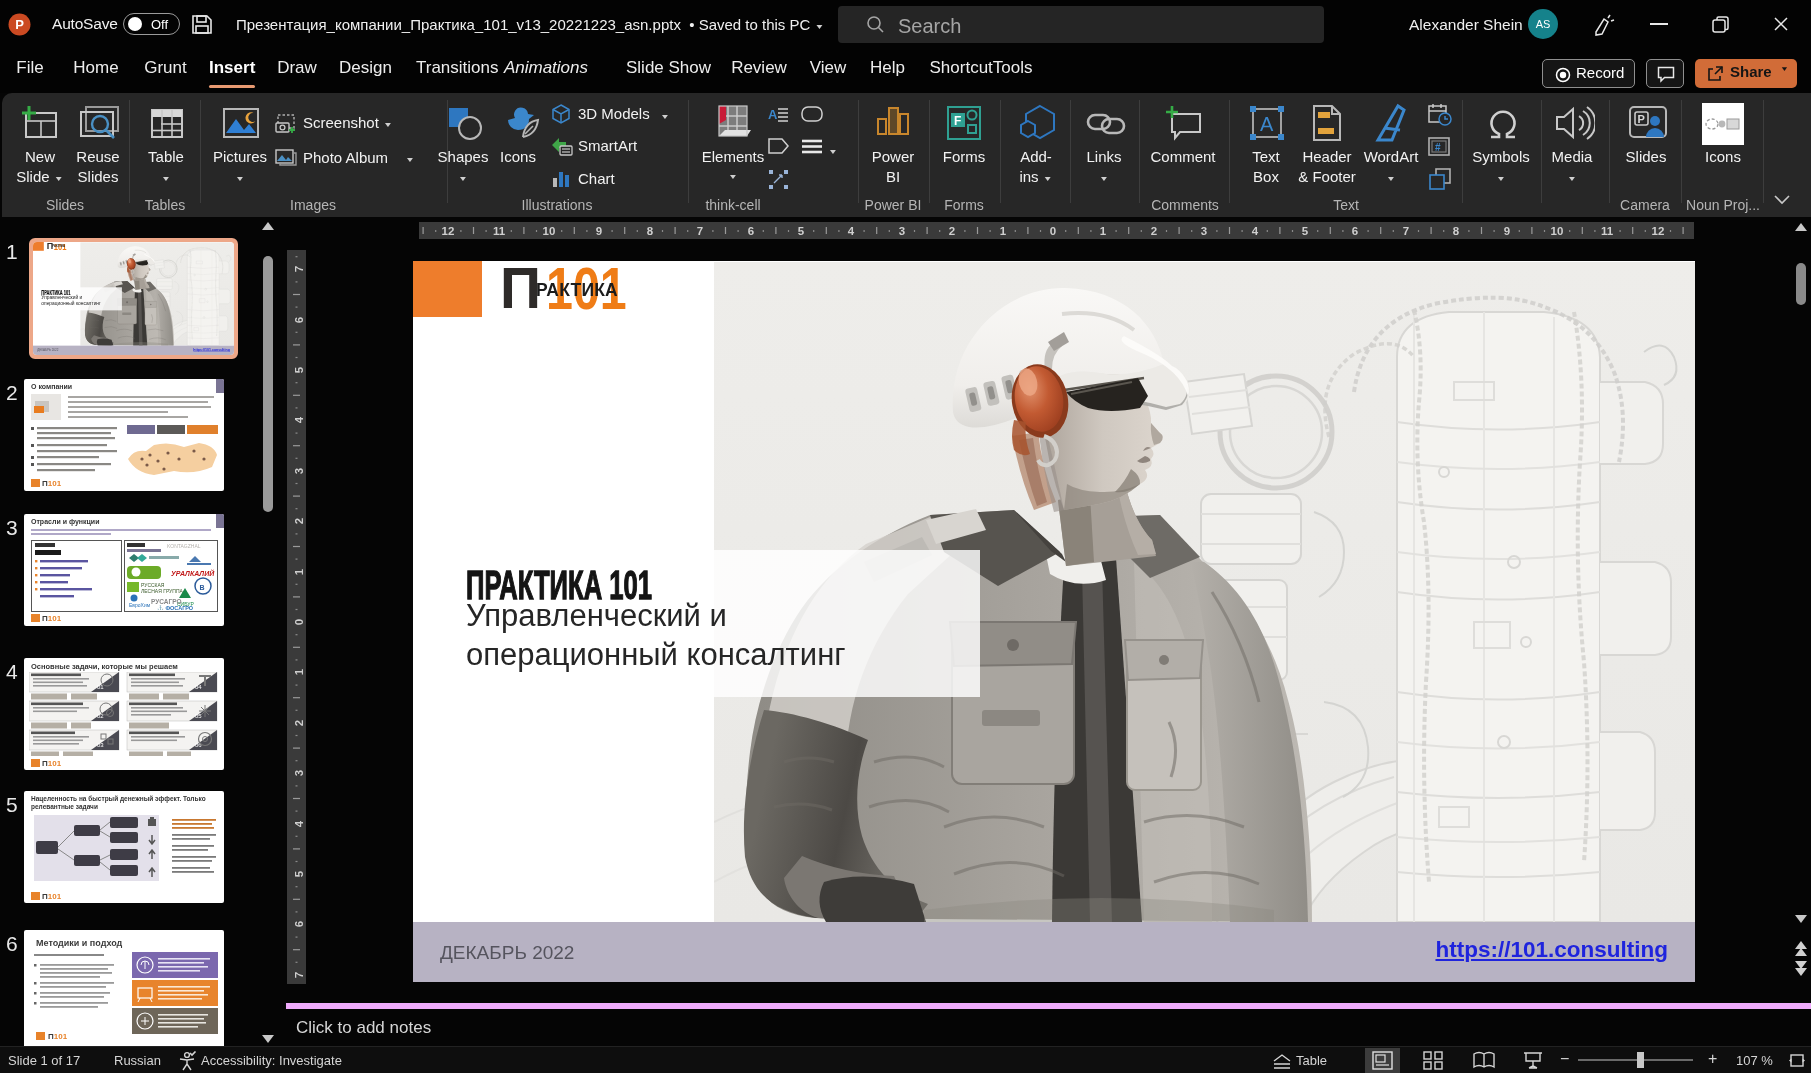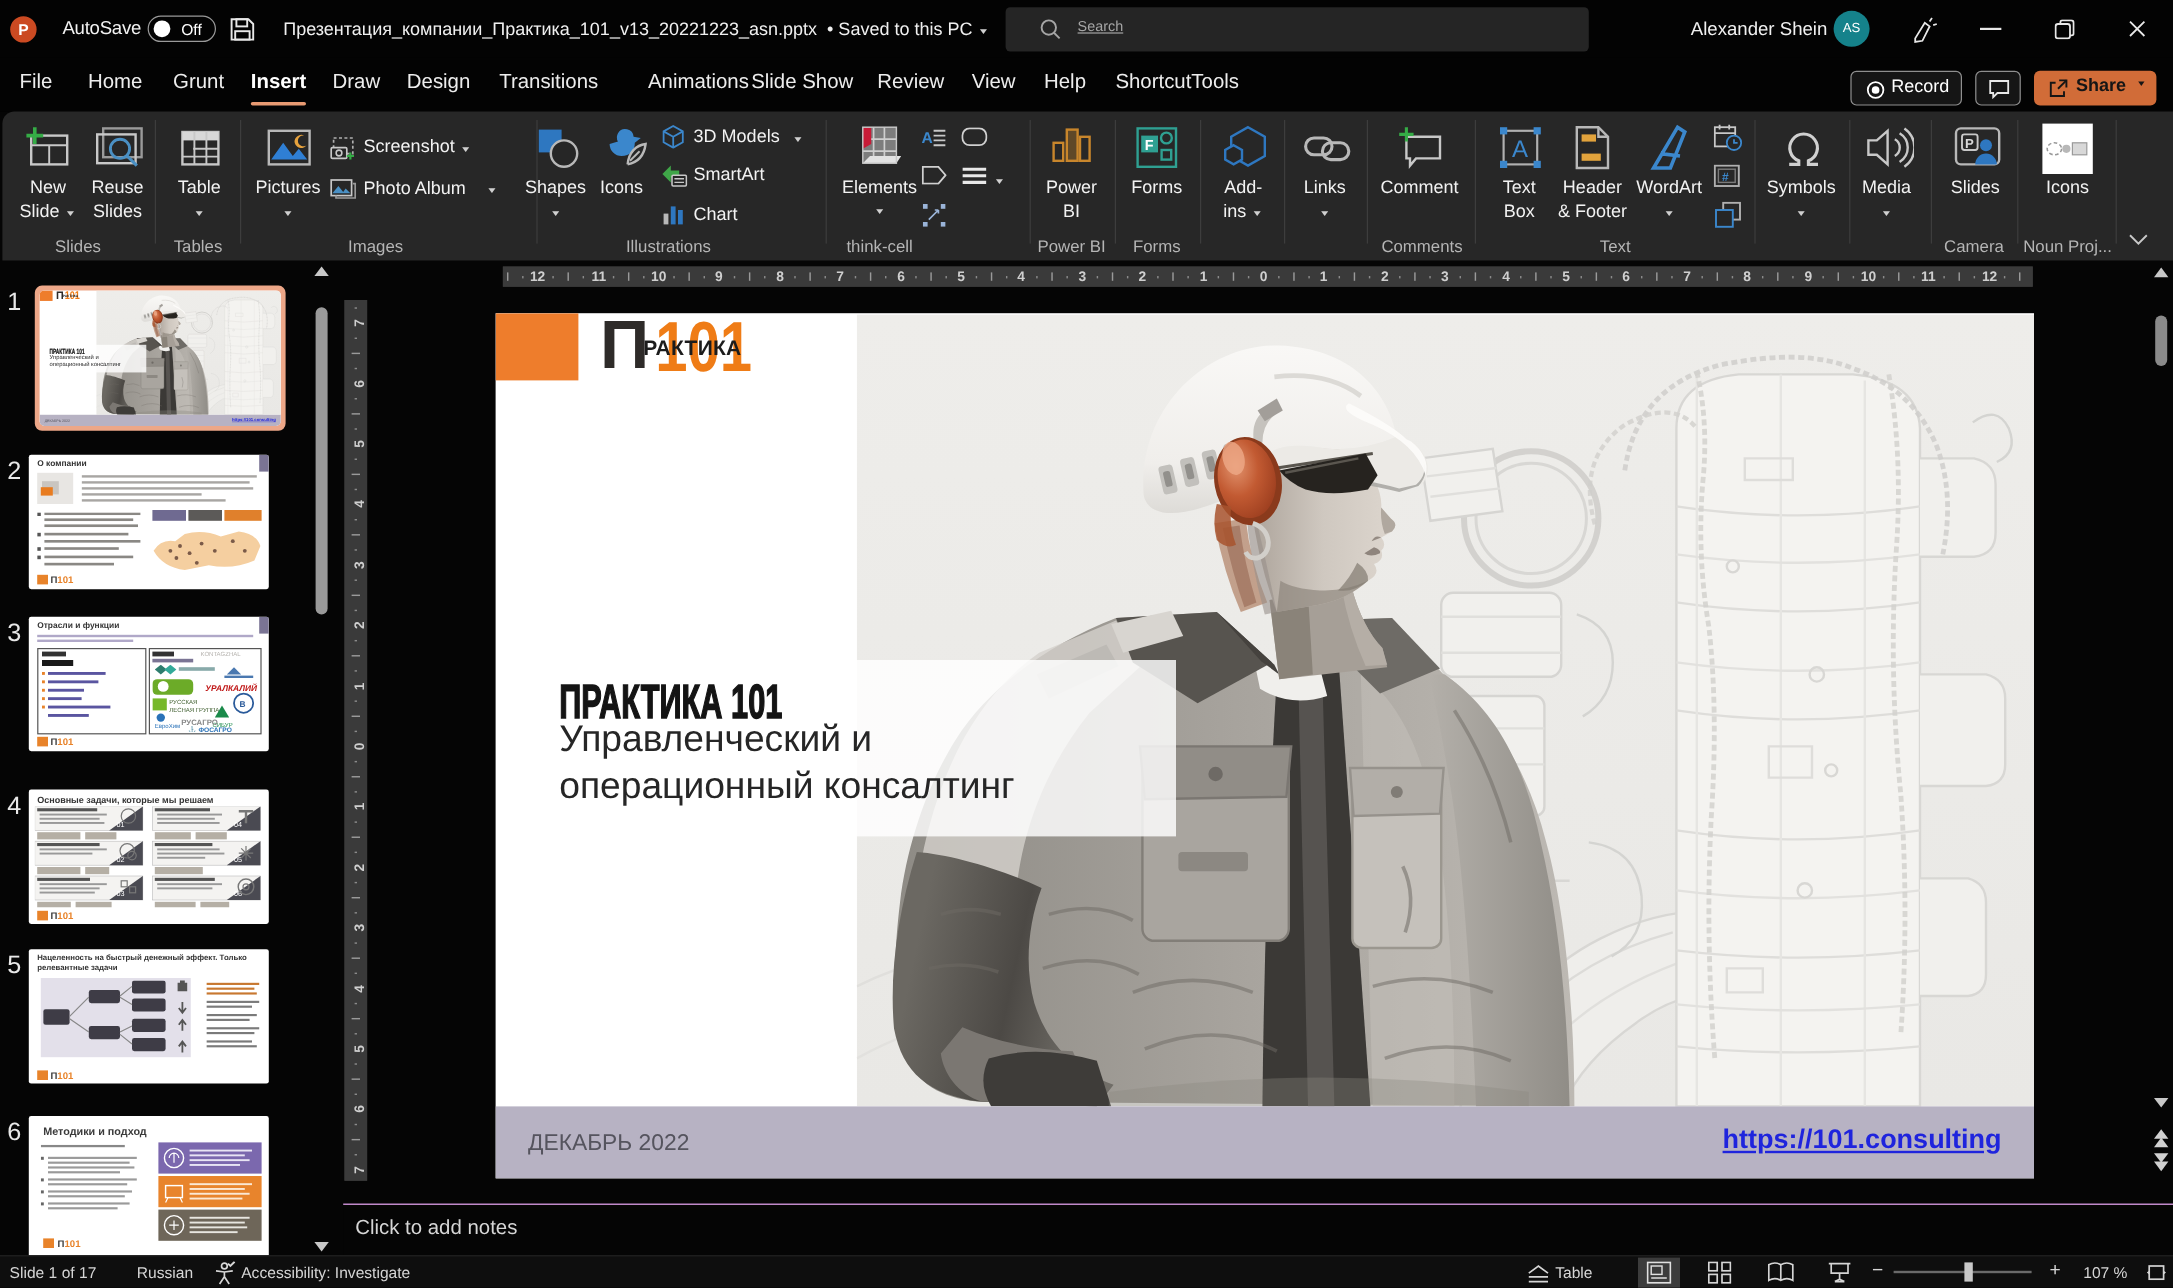--- a/index.html
+++ b/index.html
@@ -9,21 +9,21 @@
 .abs { position:absolute; }
 
 
 #titlebar { position:absolute; top:0; left:0; width:1811px; height:48px; background:#030303; color:#eee; }
 #autosave { position:absolute; left:52px; top:15px; font-size:15.5px; color:#f2f2f2; letter-spacing:-0.2px; }
 #toggle { position:absolute; left:123px; top:13px; width:57px; height:22px; border:1px solid #9a9a9a; border-radius:12px; }
 #toggle .knob { position:absolute; left:4px; top:3px; width:14px; height:14px; background:#fff; border-radius:50%; }
 #toggle .lbl { position:absolute; left:27px; top:3px; font-size:13px; color:#fff; }
 #doctitle { position:absolute; left:236px; top:16px; font-size:15px; color:#f0f0f0; white-space:nowrap; }
 #searchbox { position:absolute; left:838px; top:6px; width:486px; height:37px; background:#252525; border-radius:4px; }
-#searchbox .stxt { position:absolute; left:60px; top:9px; font-size:12px; color:#a5a5a5;text-decoration:underline; }
+#searchbox .stxt { position:absolute; left:60px; top:9px; font-size:20px; color:#a5a5a5; }
 #username { position:absolute; left:1409px; top:16px; font-size:15.5px; color:#f0f0f0; }
 #avatar { position:absolute; left:1528px; top:9px; width:30px; height:30px; border-radius:50%; background:#15828b; color:#fff; font-size:11px; text-align:center; line-height:30px; }
 
 
 #menubar { position:absolute; top:48px; left:0; width:1811px; height:45px; background:#030303; }
 .mtab { position:absolute; top:0; height:43px; line-height:40px; font-size:17px; color:#ededed; text-align:center; white-space:nowrap; }
 #insertUl { position:absolute; left:209px; top:37px; width:46px; height:3px; background:#e89a72; border-radius:2px; }
 #recordbtn { position:absolute; left:1542px; top:11px; width:93px; height:29px; border:1px solid #8f8f8f; border-radius:5px; background:#151515; color:#fff; font-size:15px; }
 #commentbtn { position:absolute; left:1646px; top:11px; width:38px; height:29px; border:1px solid #8f8f8f; border-radius:5px; background:#151515; }
 #sharebtn { position:absolute; left:1695px; top:11px; width:102px; height:29px; border-radius:5px; background:#d16c38; color:#151515; font-size:15px; font-weight:bold; }
@@ -53,21 +53,21 @@
 .s-logo { position:absolute; left:84px; top:5px; width:150px; height:52px; }
 .s-img { position:absolute; left:301px; top:1px; width:981px; height:660px; }
 .s-textbox { position:absolute; left:52px; top:289px; width:515px; height:147px; background:rgba(255,255,255,0.82); }
 .s-title { position:absolute; left:53px; top:302px; font-size:40px; font-weight:bold; color:#141414; -webkit-text-stroke:1.3px #141414; transform:scale(0.64,1.0); transform-origin:0 0; letter-spacing:0px; }
 .s-sub { position:absolute; left:53px; top:336px; font-size:31px; color:#262626; line-height:38.5px; }
 .s-footer { position:absolute; left:0; top:661px; width:1282px; height:60px; background:#b7b2c3; }
 .s-date { position:absolute; left:27px; top:20px; font-size:19px; color:#55545e; }
 .s-link { position:absolute; right:27px; top:15px; font-size:22.5px; color:#1f24dd; text-decoration:underline; font-weight:bold; }
 
 
-#notes { position:absolute; left:286px; top:1003px; width:1525px; height:43px; background:#050505; border-top:1px solid #f0abfc; }
+#notes { position:absolute; left:286px; top:1003px; width:1525px; height:43px; background:#050505; border-top:6px solid #f0abfc; }
 #notes .ntxt { position:absolute; left:10px; top:9px; font-size:17px; color:#d6d6d6; }
 #statusbar { position:absolute; left:0; top:1046px; width:1811px; height:27px; background:#0e0e0e; border-top:1px solid #222; color:#d5d5d5; font-size:13px; }
 #rsb { position:absolute; left:1791px; top:217px; width:20px; height:829px; }
 </style>
 </head>
 <body>
 <div id="app">
 
 <div id="titlebar">
   <svg class="abs" style="left:8px;top:13px" width="23" height="23" viewBox="0 0 23 23">
@@ -112,21 +112,21 @@
 </div>
 
 <div id="menubar">
   <div class="mtab" style="left:16px;width:28px;">File</div>
   <div class="mtab" style="left:73px;width:46px;">Home</div>
   <div class="mtab" style="left:144px;width:43px;">Grunt</div>
   <div class="mtab" style="left:209px;width:46px;font-weight:bold;color:#fff;">Insert</div>
   <div class="mtab" style="left:276px;width:42px;">Draw</div>
   <div class="mtab" style="left:339px;width:52px;">Design</div>
   <div class="mtab" style="left:416px;width:80px;">Transitions</div>
-  <div class="mtab" style="left:538px;width:88px;">Animations</div>
+  <div class="mtab" style="left:502px;width:88px;font-style:italic;">Animations</div>
   <div class="mtab" style="left:626px;width:84px;">Slide Show</div>
   <div class="mtab" style="left:731px;width:56px;">Review</div>
   <div class="mtab" style="left:809px;width:38px;">View</div>
   <div class="mtab" style="left:869px;width:37px;">Help</div>
   <div class="mtab" style="left:928px;width:106px;">ShortcutTools</div>
   <div id="insertUl"></div>
   <div id="recordbtn">
     <svg class="abs" style="left:12px;top:7px" width="16" height="16" viewBox="0 0 16 16">
       <circle cx="8" cy="8" r="6.5" fill="none" stroke="#fff" stroke-width="1.5"></circle>
       <circle cx="8" cy="8" r="3.2" fill="#fff"></circle>

